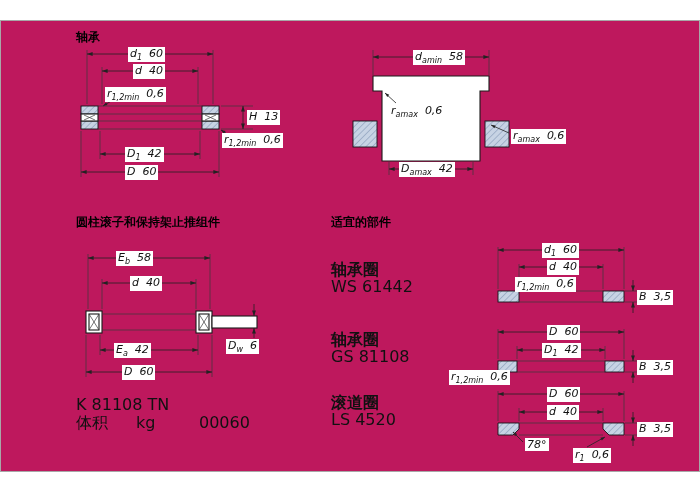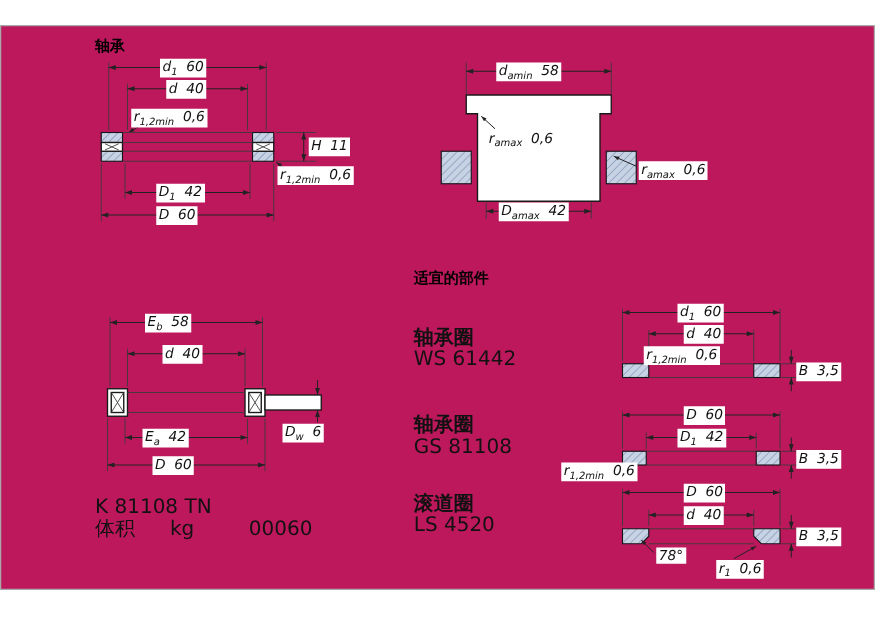--- a/index.html
+++ b/index.html
@@ -173,30 +173,31 @@
       <line class="dimln" x1="522" y1="421" x2="512" y2="411" marker-end="url(#arS)"></line>
       <line class="dimln" x1="586" y1="426" x2="604" y2="416" marker-end="url(#arS)"></line>
     </g>
   </svg>
 
   <div class="ttl" style="left:75px;top:8px">轴承</div>
 
   <div class="dim" style="left:127px;top:26px"><span>d</span><sub>1</sub><span class="v">60</span></div>
   <div class="dim" style="left:132px;top:43px"><span>d</span><sub></sub><span class="v">40</span></div>
   <div class="dim" style="left:104px;top:66px"><span>r</span><sub>1,2min</sub><span class="v">0,6</span></div>
-  <div class="dim" style="left:246px;top:89px"><span>H</span><sub></sub><span class="v">11</span></div>
+  <div class="dim" style="left:246px;top:89px"><span>H</span><sub></sub><span class="v">13</span></div>
   <div class="dim" style="left:221px;top:112px"><span>r</span><sub>1,2min</sub><span class="v">0,6</span></div>
   <div class="dim" style="left:124px;top:126px"><span>D</span><sub>1</sub><span class="v">42</span></div>
   <div class="dim" style="left:124px;top:144px"><span>D</span><sub></sub><span class="v">60</span></div>
 
-  <div class="dim" style="left:396px;top:29px"><span>d</span><sub>amin</sub><span class="v">58</span></div>
+  <div class="dim" style="left:412px;top:29px"><span>d</span><sub>amin</sub><span class="v">58</span></div>
   <div class="dim" style="left:388px;top:83px"><span>r</span><sub>amax</sub><span class="v">0,6</span></div>
   <div class="dim" style="left:510px;top:108px"><span>r</span><sub>amax</sub><span class="v">0,6</span></div>
   <div class="dim" style="left:398px;top:141px"><span>D</span><sub>amax</sub><span class="v">42</span></div>
 
+  <div class="ttl" style="left:75px;top:193px">圆柱滚子和保持架止推组件</div>
 
   <div class="dim" style="left:115px;top:230px"><span>E</span><sub>b</sub><span class="v">58</span></div>
   <div class="dim" style="left:129px;top:255px"><span>d</span><sub></sub><span class="v">40</span></div>
   <div class="dim" style="left:225px;top:318px"><span>D</span><sub>w</sub><span class="v">6</span></div>
   <div class="dim" style="left:113px;top:322px"><span>E</span><sub>a</sub><span class="v">42</span></div>
   <div class="dim" style="left:121px;top:344px"><span>D</span><sub></sub><span class="v">60</span></div>
 
   <div class="txt" style="left:75px;top:377px">K 81108 TN</div>
   <div class="txt" style="left:75px;top:395px">体积</div>
   <div class="txt" style="left:135px;top:395px">kg</div>

